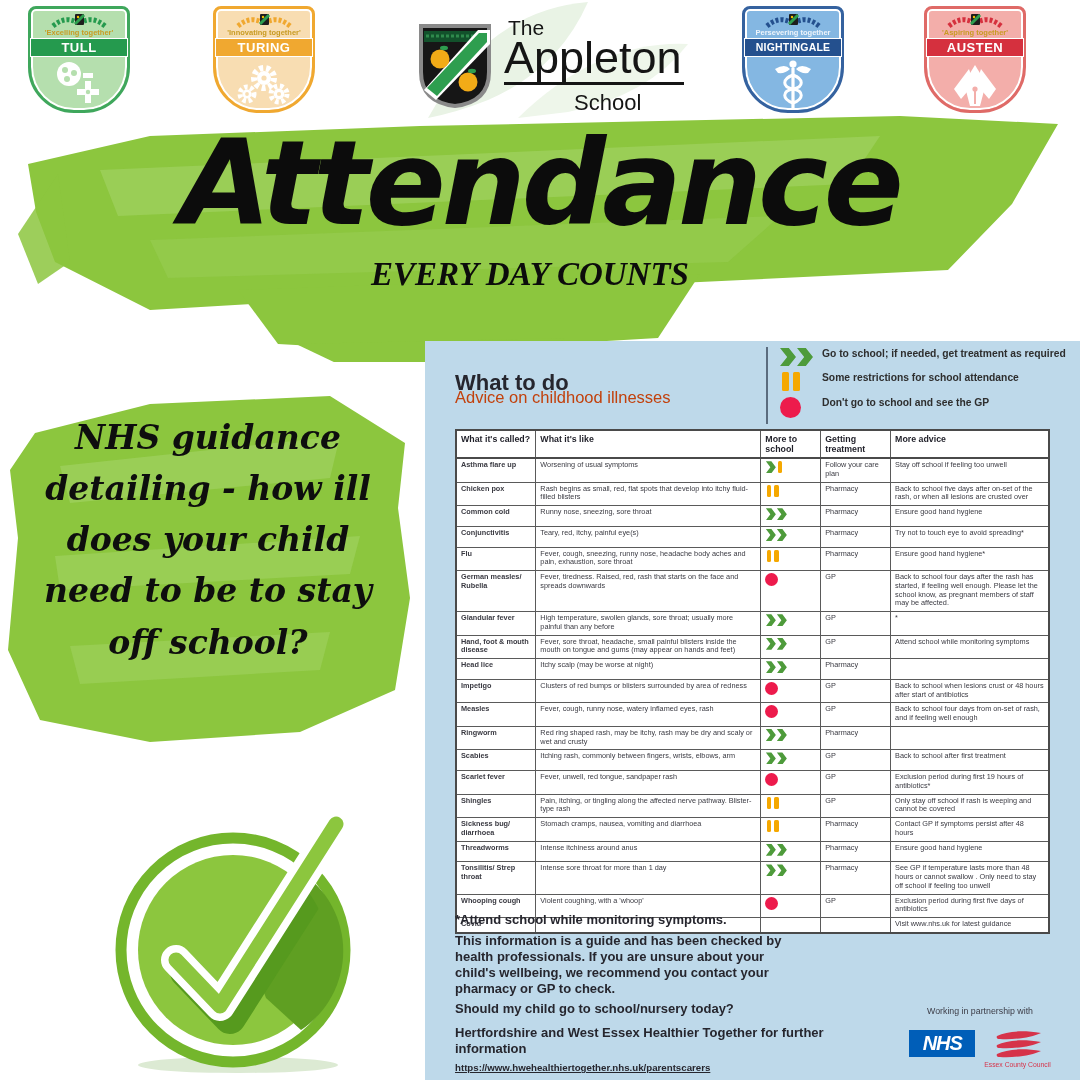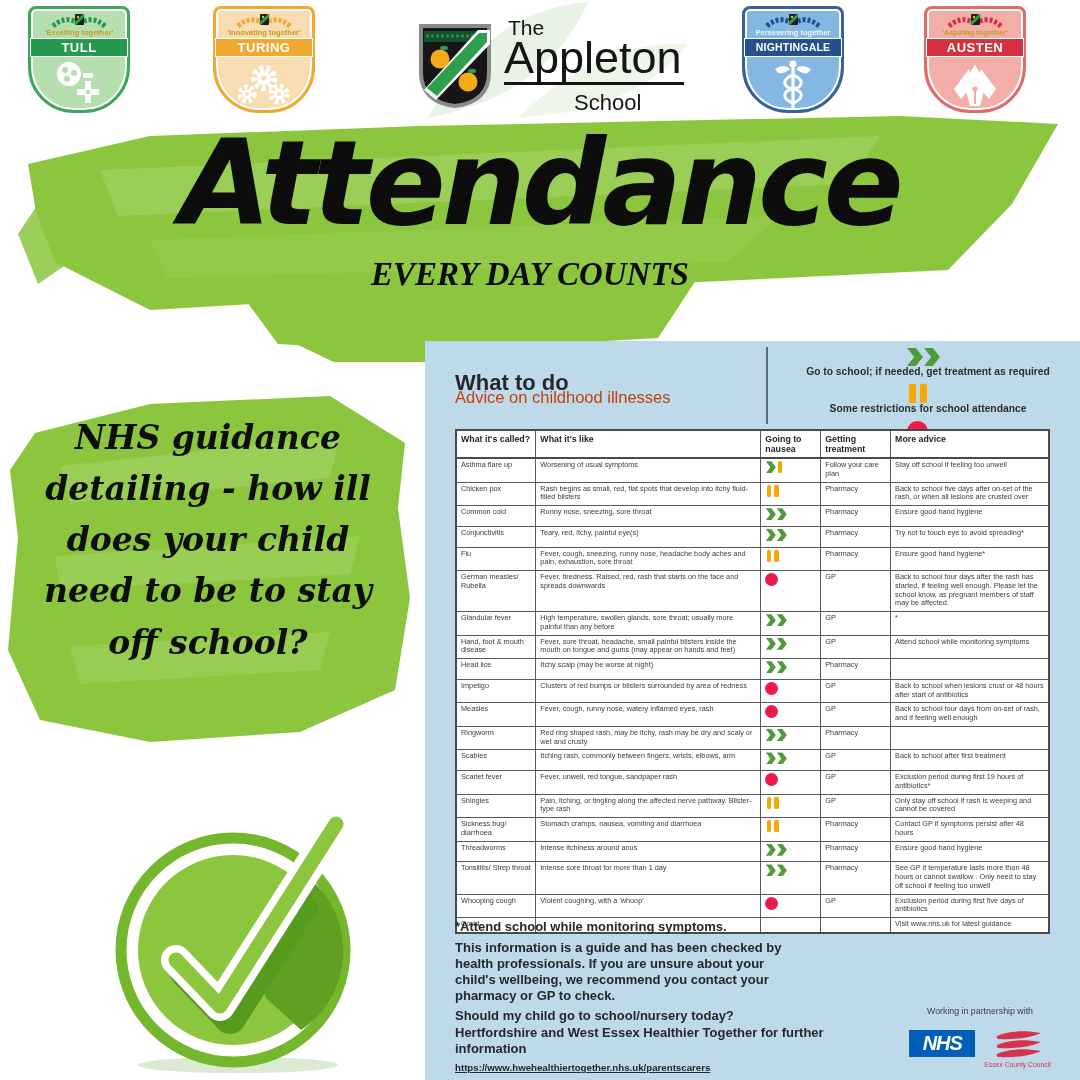--- a/index.html
+++ b/index.html
@@ -47,50 +47,50 @@
 
   
   .check{left:88px;top:792px;}
 
   
   .panel{left:425px;top:341px;width:655px;height:739px;background:#bed9ea;}
   .panel .hd{position:absolute;left:30px;top:13px;font-size:22px;font-weight:bold;color:#26262e;margin-top:16px;}
   .panel .sub{position:absolute;left:30px;top:47px;font-size:16.5px;color:#c2410c;}
   .panel .vdiv{position:absolute;left:341px;top:6px;width:2px;height:77px;background:#5b6c7e;}
   .legend{position:absolute;left:355px;top:7px;width:296px;}
-  .lg-item{display:flex;align-items:center;margin-bottom:6px;flex-direction:column;}
+  .lg-item{display:flex;margin-bottom:6px;}
   .lg-ic{width:42px;flex:none;display:flex;align-items:center;}
   .lg-txt{font-size:10.3px;font-weight:bold;color:#2e2e2e;line-height:1.18;}
 
   .chev{display:inline-block;background:#4e9b3b;
         clip-path:polygon(0 0,55% 0,100% 50%,55% 100%,0 100%,45% 50%);}
   .bar{display:inline-block;background:#f5a800;border-radius:1.5px;}
   .dot{display:inline-block;background:#ed1b4c;border-radius:50%;}
   .lg-ic .chev{width:16px;height:18px;margin-right:1px;}
   .lg-ic .bar{width:7px;height:19px;margin:0 2px;}
   .lg-ic .dot{width:21px;height:21px;}
 
   
   table.ill{position:absolute;left:30px;top:88px;width:595px;border-collapse:collapse;
             background:#fff;border:2px solid #4a4a4a;}
   table.ill th,table.ill td{border:1px solid #5a5a5a;vertical-align:top;text-align:left;}
   table.ill th{font-size:8.8px;padding:3px 4px;color:#1f1f28;line-height:1.15;border-bottom:2px solid #4a4a4a;}
   table.ill td{font-size:7.3px;padding:2px 4px 3px;color:#3a3a42;line-height:1.2;}
-  td.c-called{font-size:7.8px;font-weight:normal;color:#17171d;}
+  td.c-called{font-size:7.8px;font-weight:bold;color:#17171d;}
   td.c-going{vertical-align:middle;text-align:center;white-space:nowrap;}
   td.c-going .chev{width:10px;height:12px;margin:0 .5px;}
   td.c-going .bar{width:4.5px;height:12px;margin:0 1.5px;}
   td.c-going .dot{width:13px;height:13px;}
 
   
   .fnotes{position:absolute;left:30px;bottom:5px;width:415px;color:#26262e;}
   .fnotes p{margin:5px 0;font-size:13px;font-weight:bold;line-height:1.22;}
   .fnotes .guide{width:350px;}
   .fnotes .q{margin-bottom:0;}
-  .fnotes .info{margin-top:1px;margin-bottom:0;}
+  .fnotes .info{margin-top:8px;margin-bottom:0;}
   .fnotes a{color:#26262e;text-decoration:underline;font-weight:bold;font-size:9.7px;}
   .partner{position:absolute;right:16px;bottom:12px;width:168px;text-align:center;}
   .partner .pl{font-size:8.8px;color:#3c3c46;margin-bottom:14px;}
   .logos{display:flex;align-items:flex-start;justify-content:center;gap:9px;}
   .nhs{width:66px;height:27px;background:#005eb8;color:#fff;display:flex;align-items:center;
        justify-content:center;font-weight:bold;font-style:italic;font-size:20px;letter-spacing:-1px;}
   .ecc{display:flex;flex-direction:column;align-items:center;}
   .ecc .ecc-name{font-size:6.8px;color:#d6334a;margin-top:1px;white-space:nowrap;}
 </style>
 </head>
@@ -277,21 +277,21 @@
         <col style="width:80px">
         <col style="width:226px">
         <col style="width:60px">
         <col style="width:70px">
         <col style="width:159px">
       </colgroup>
     <thead>
       <tr>
         <th>What it's called?</th>
         <th>What it's like</th>
-        <th>Going to nausea</th>
+        <th>More to school</th>
         <th>Getting treatment</th>
         <th>More advice</th>
       </tr>
     </thead>
     <tbody>
         <tr>
           <td class="c-called">Asthma flare up</td>
           <td class="c-like">Worsening of usual symptoms</td>
           <td class="c-going"><span class="chev"></span><span class="bar"></span></td>
           <td class="c-treat">Follow your care plan</td>

